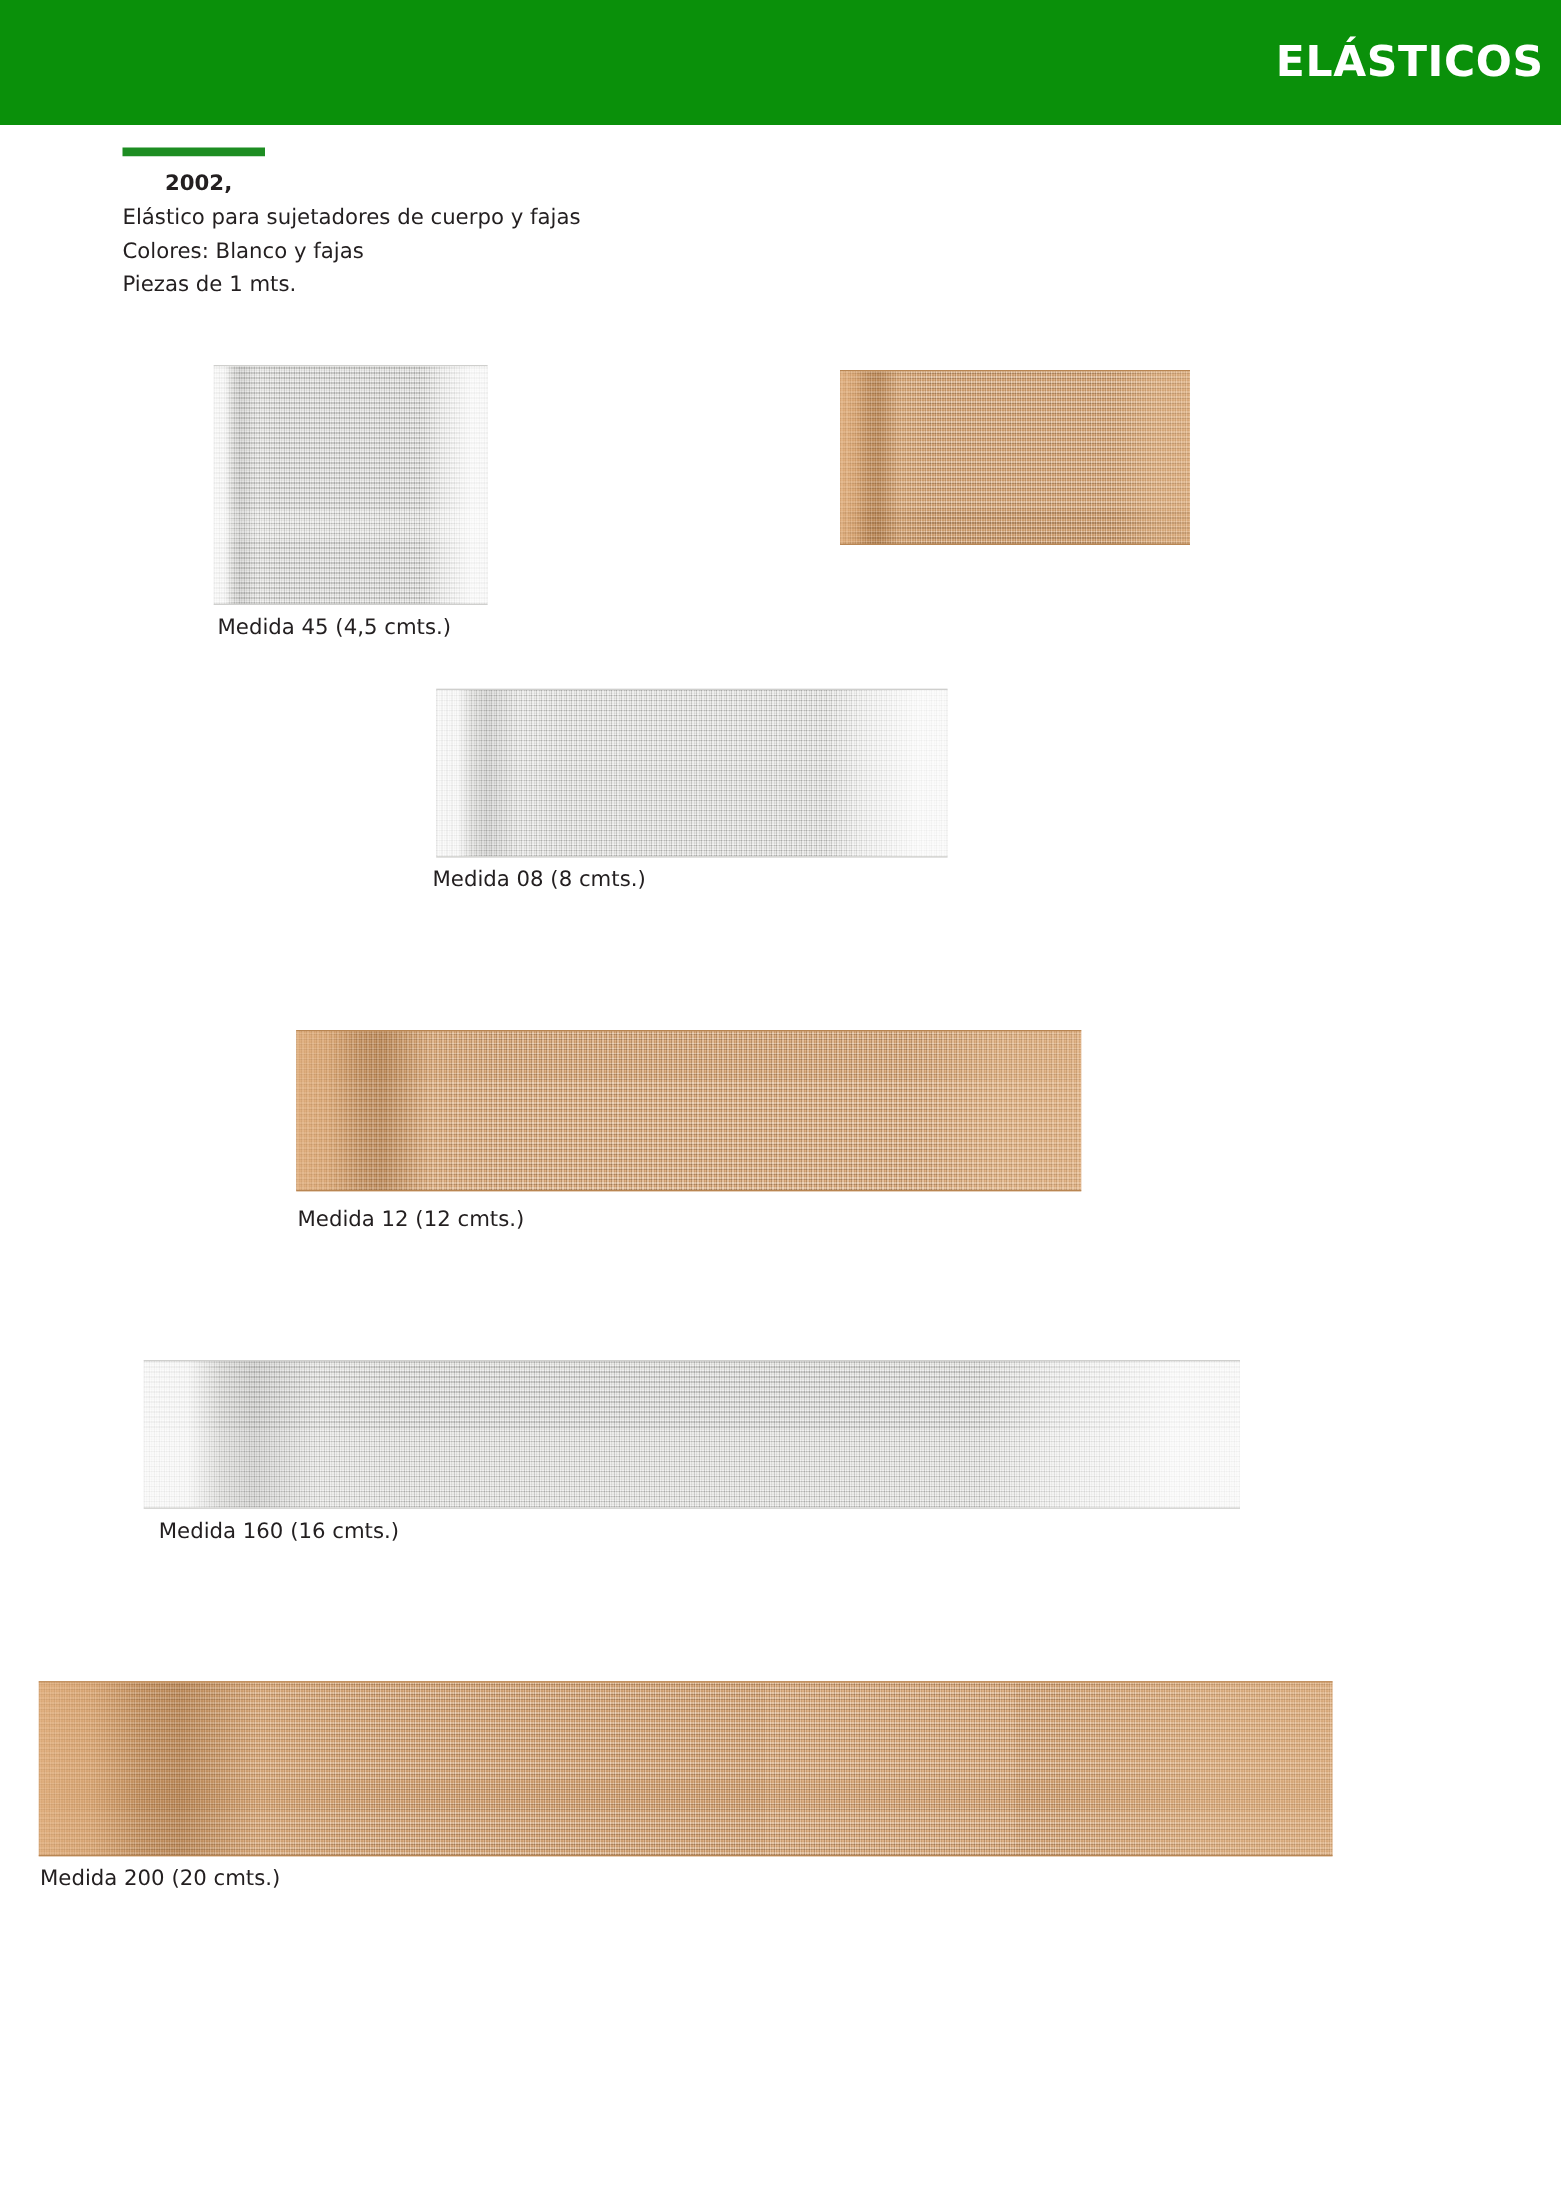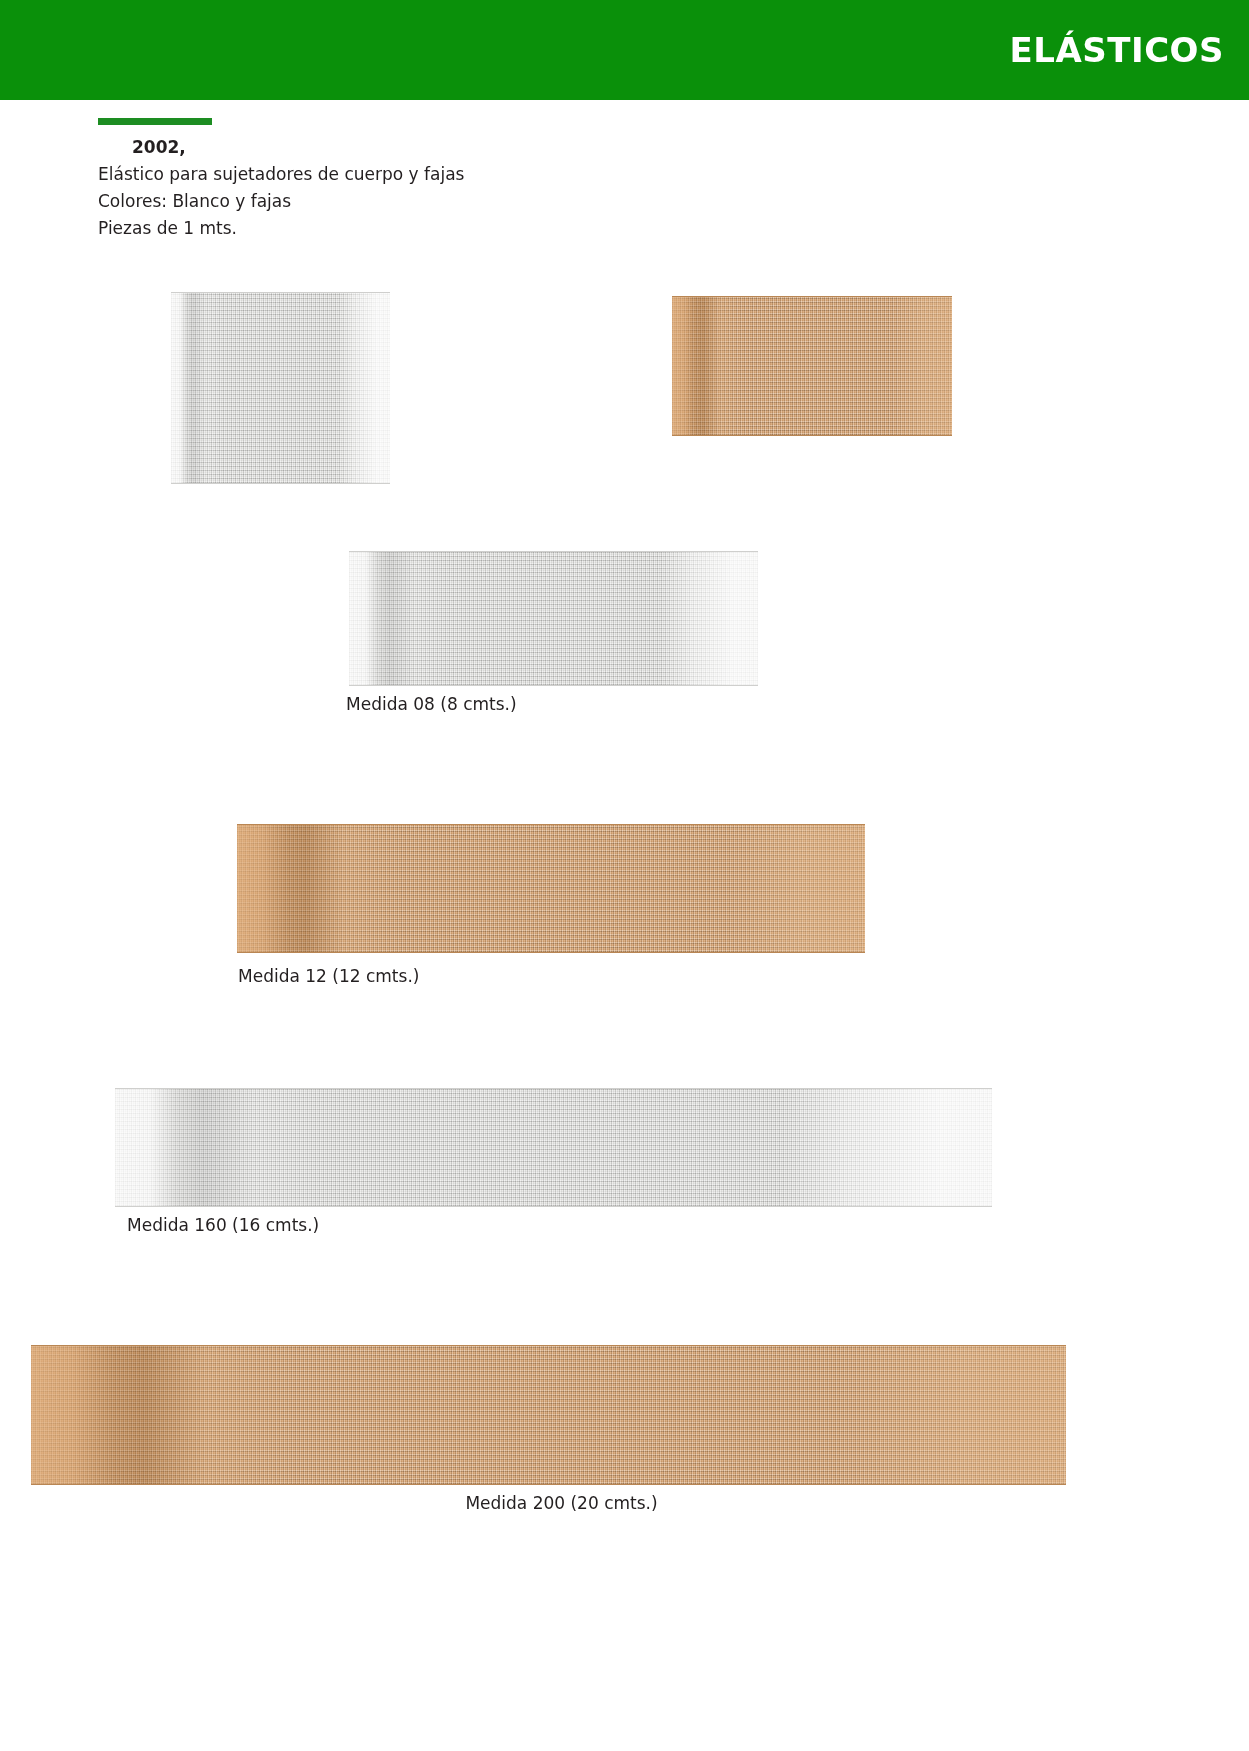--- a/index.html
+++ b/index.html
@@ -28,21 +28,21 @@
     background: #0a900a;
     display: flex;
     align-items: center;
     justify-content: flex-end;
   }
   .header-title {
     color: #ffffff;
     font-size: 34px;
     font-weight: bold;
     letter-spacing: 0.5px;
-    padding-right: 25px;
+    padding-right: 14px;
     white-space: nowrap;
   }
 
   
   .info-block {
     position: absolute;
     left: 98px;
     top: 118px;
     width: 520px;
   }
@@ -156,20 +156,21 @@
 <div class="info-block">
   <div class="green-rule"></div>
   <div class="product-code">2002,</div>
   <div class="info-line">Elástico para sujetadores de cuerpo y fajas</div>
   <div class="info-line">Colores: Blanco y fajas</div>
   <div class="info-line">Piezas de 1 mts.</div>
 </div>
 
 <div class="swatch-group" style="left:171px; top:292px; width:420px;">
   <div class="swatch swatch-white" style="width:219px; height:192px;"></div>
+  <div class="caption" style="margin-left:3px;">Medida 45  (4,5 cmts.)</div>
 </div>
 
 <div class="swatch-group" style="left:672px; top:296px; width:440px;">
   <div class="swatch swatch-beige" style="width:280px; height:140px;"></div>
 </div>
 
 <div class="swatch-group" style="left:349px; top:551px; width:500px;">
   <div class="swatch swatch-white" style="width:409px; height:135px;"></div>
   <div class="caption" style="margin-left:-3px;">Medida 08  (8 cmts.)</div>
 </div>
@@ -179,14 +180,14 @@
   <div class="caption" style="margin-left:1px;margin-top:12px;">Medida 12  (12 cmts.)</div>
 </div>
 
 <div class="swatch-group" style="left:115px; top:1088px; width:920px;">
   <div class="swatch swatch-white" style="width:877px; height:119px;"></div>
   <div class="caption" style="margin-left:12px;">Medida 160  (16 cmts.)</div>
 </div>
 
 <div class="swatch-group" style="left:31px; top:1345px; width:1060px;">
   <div class="swatch swatch-beige" style="width:1035px; height:140px;"></div>
-  <div class="caption" style="margin-left:1px;text-align:center;">Medida 200  (20 cmts.)</div>
+  <div class="caption" style="margin-left:1px;">Medida 200  (20 cmts.)</div>
 </div>
 
 </body></html>

